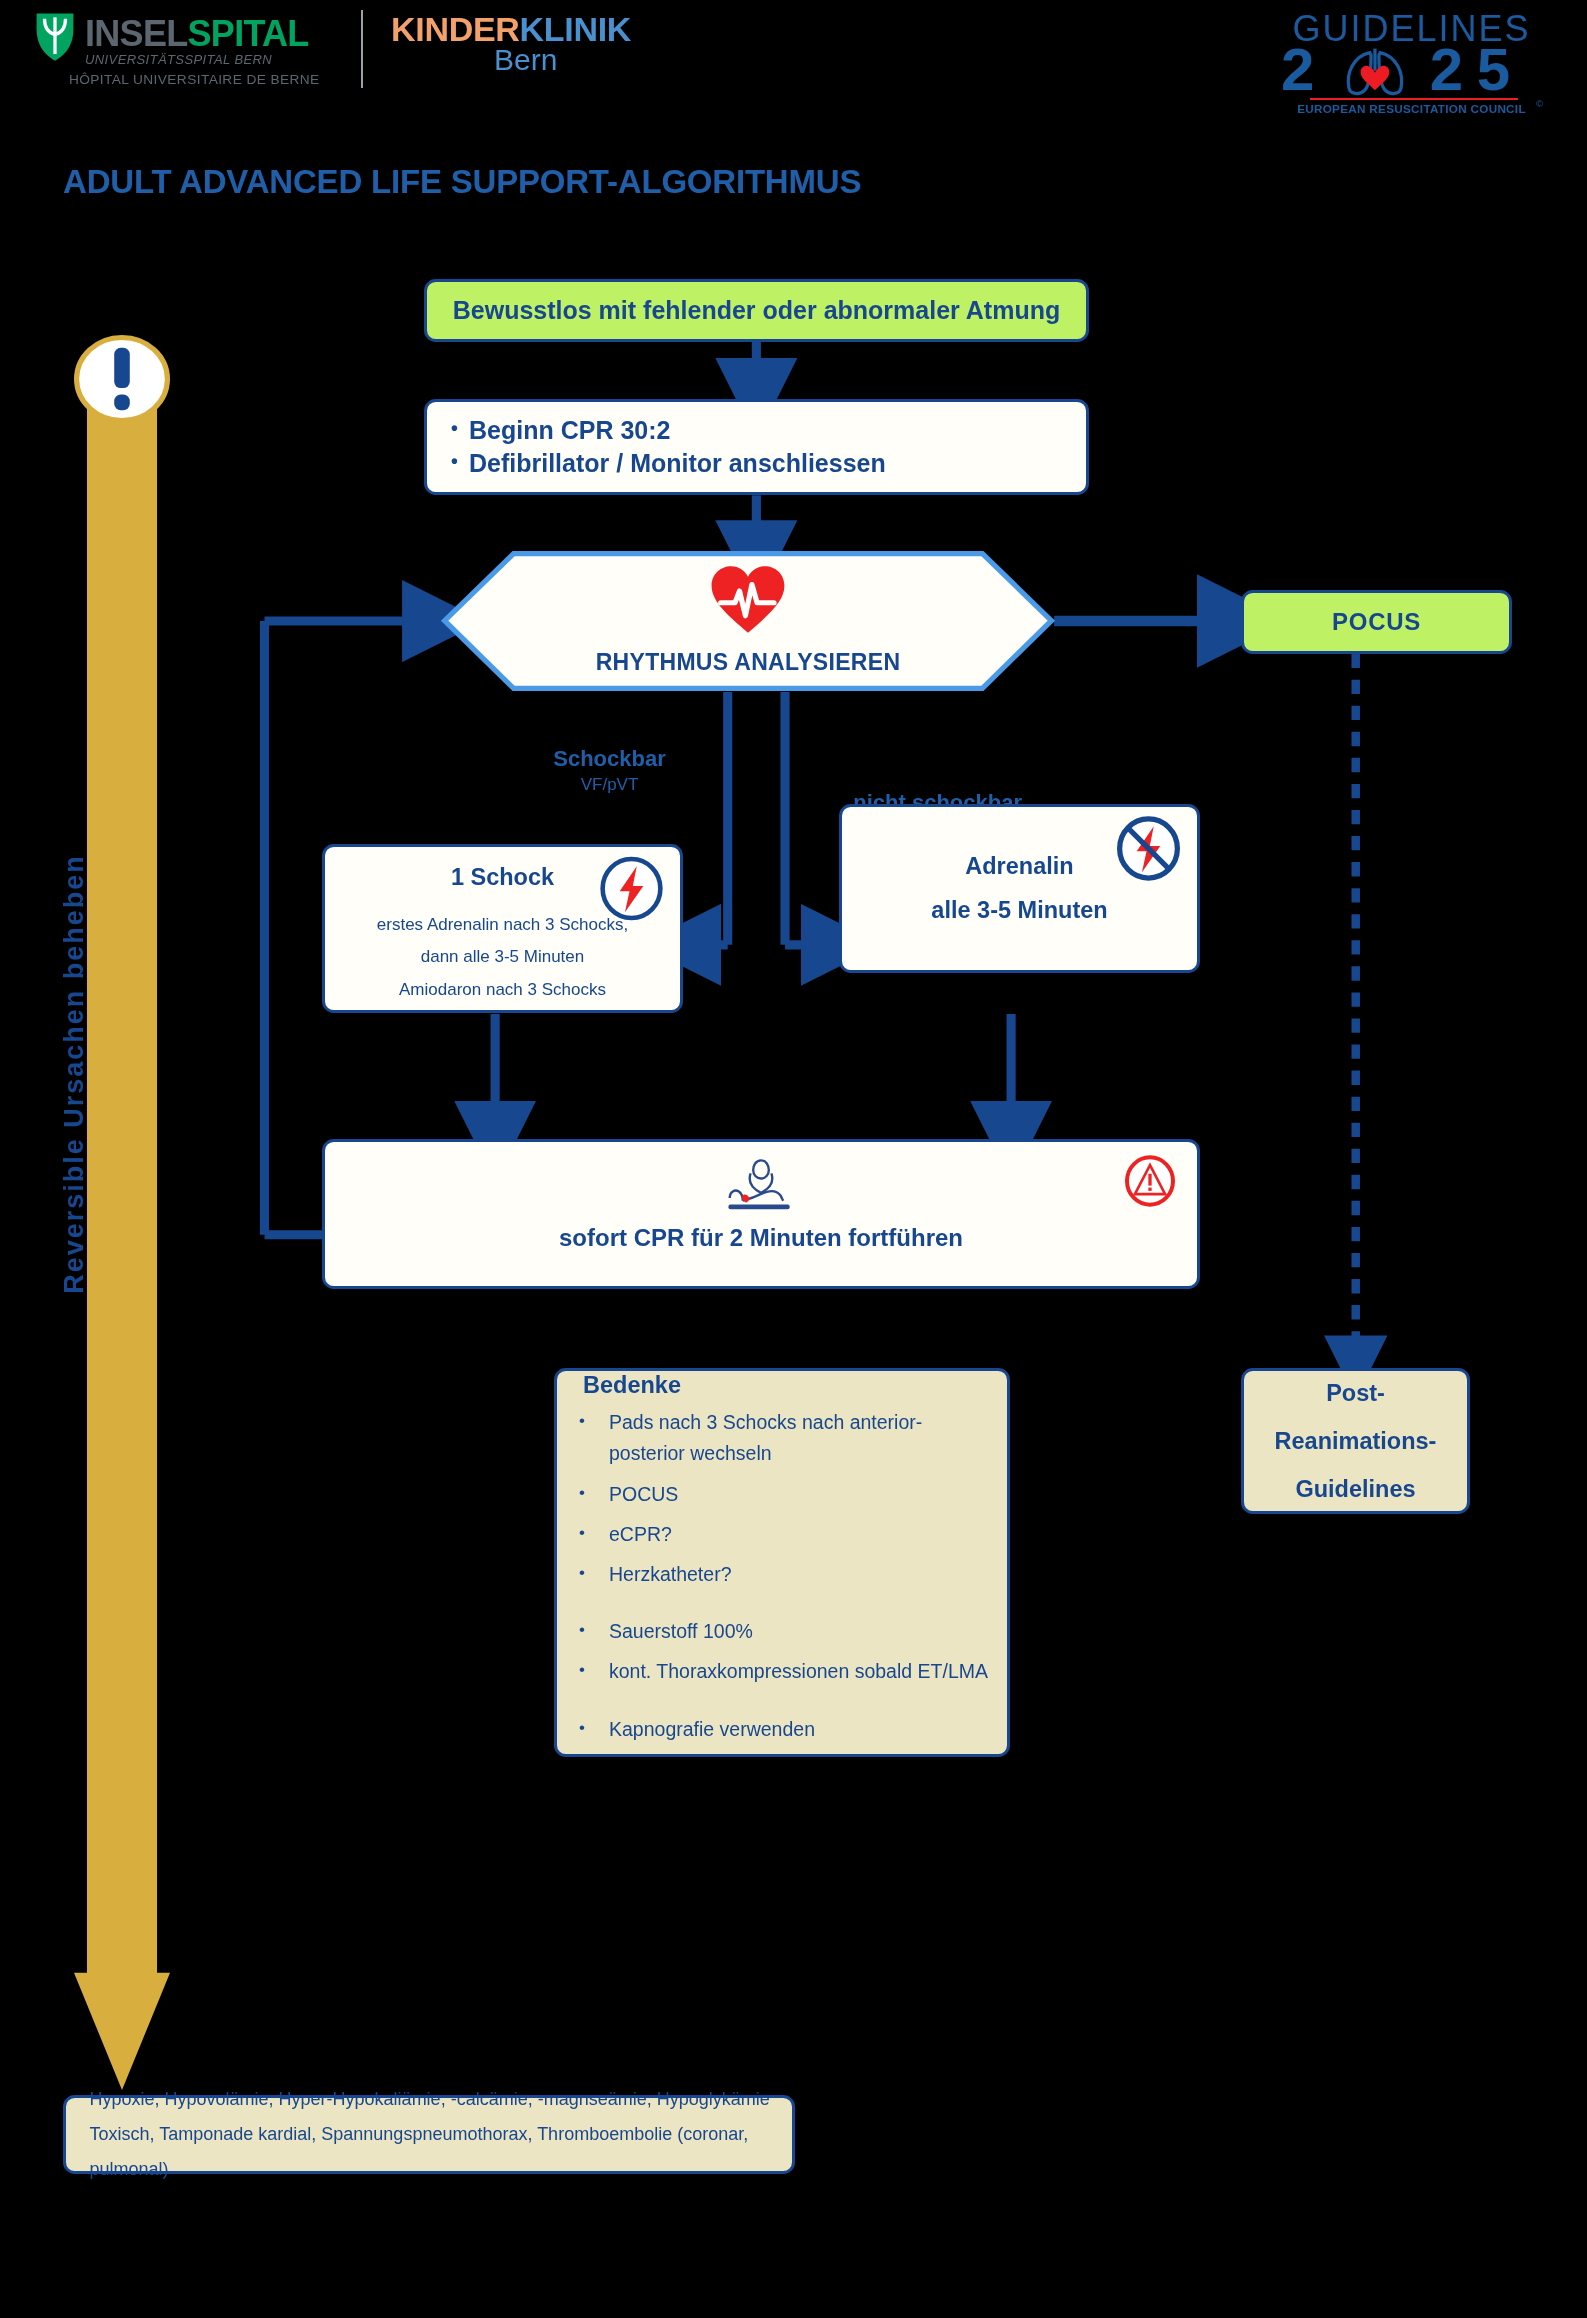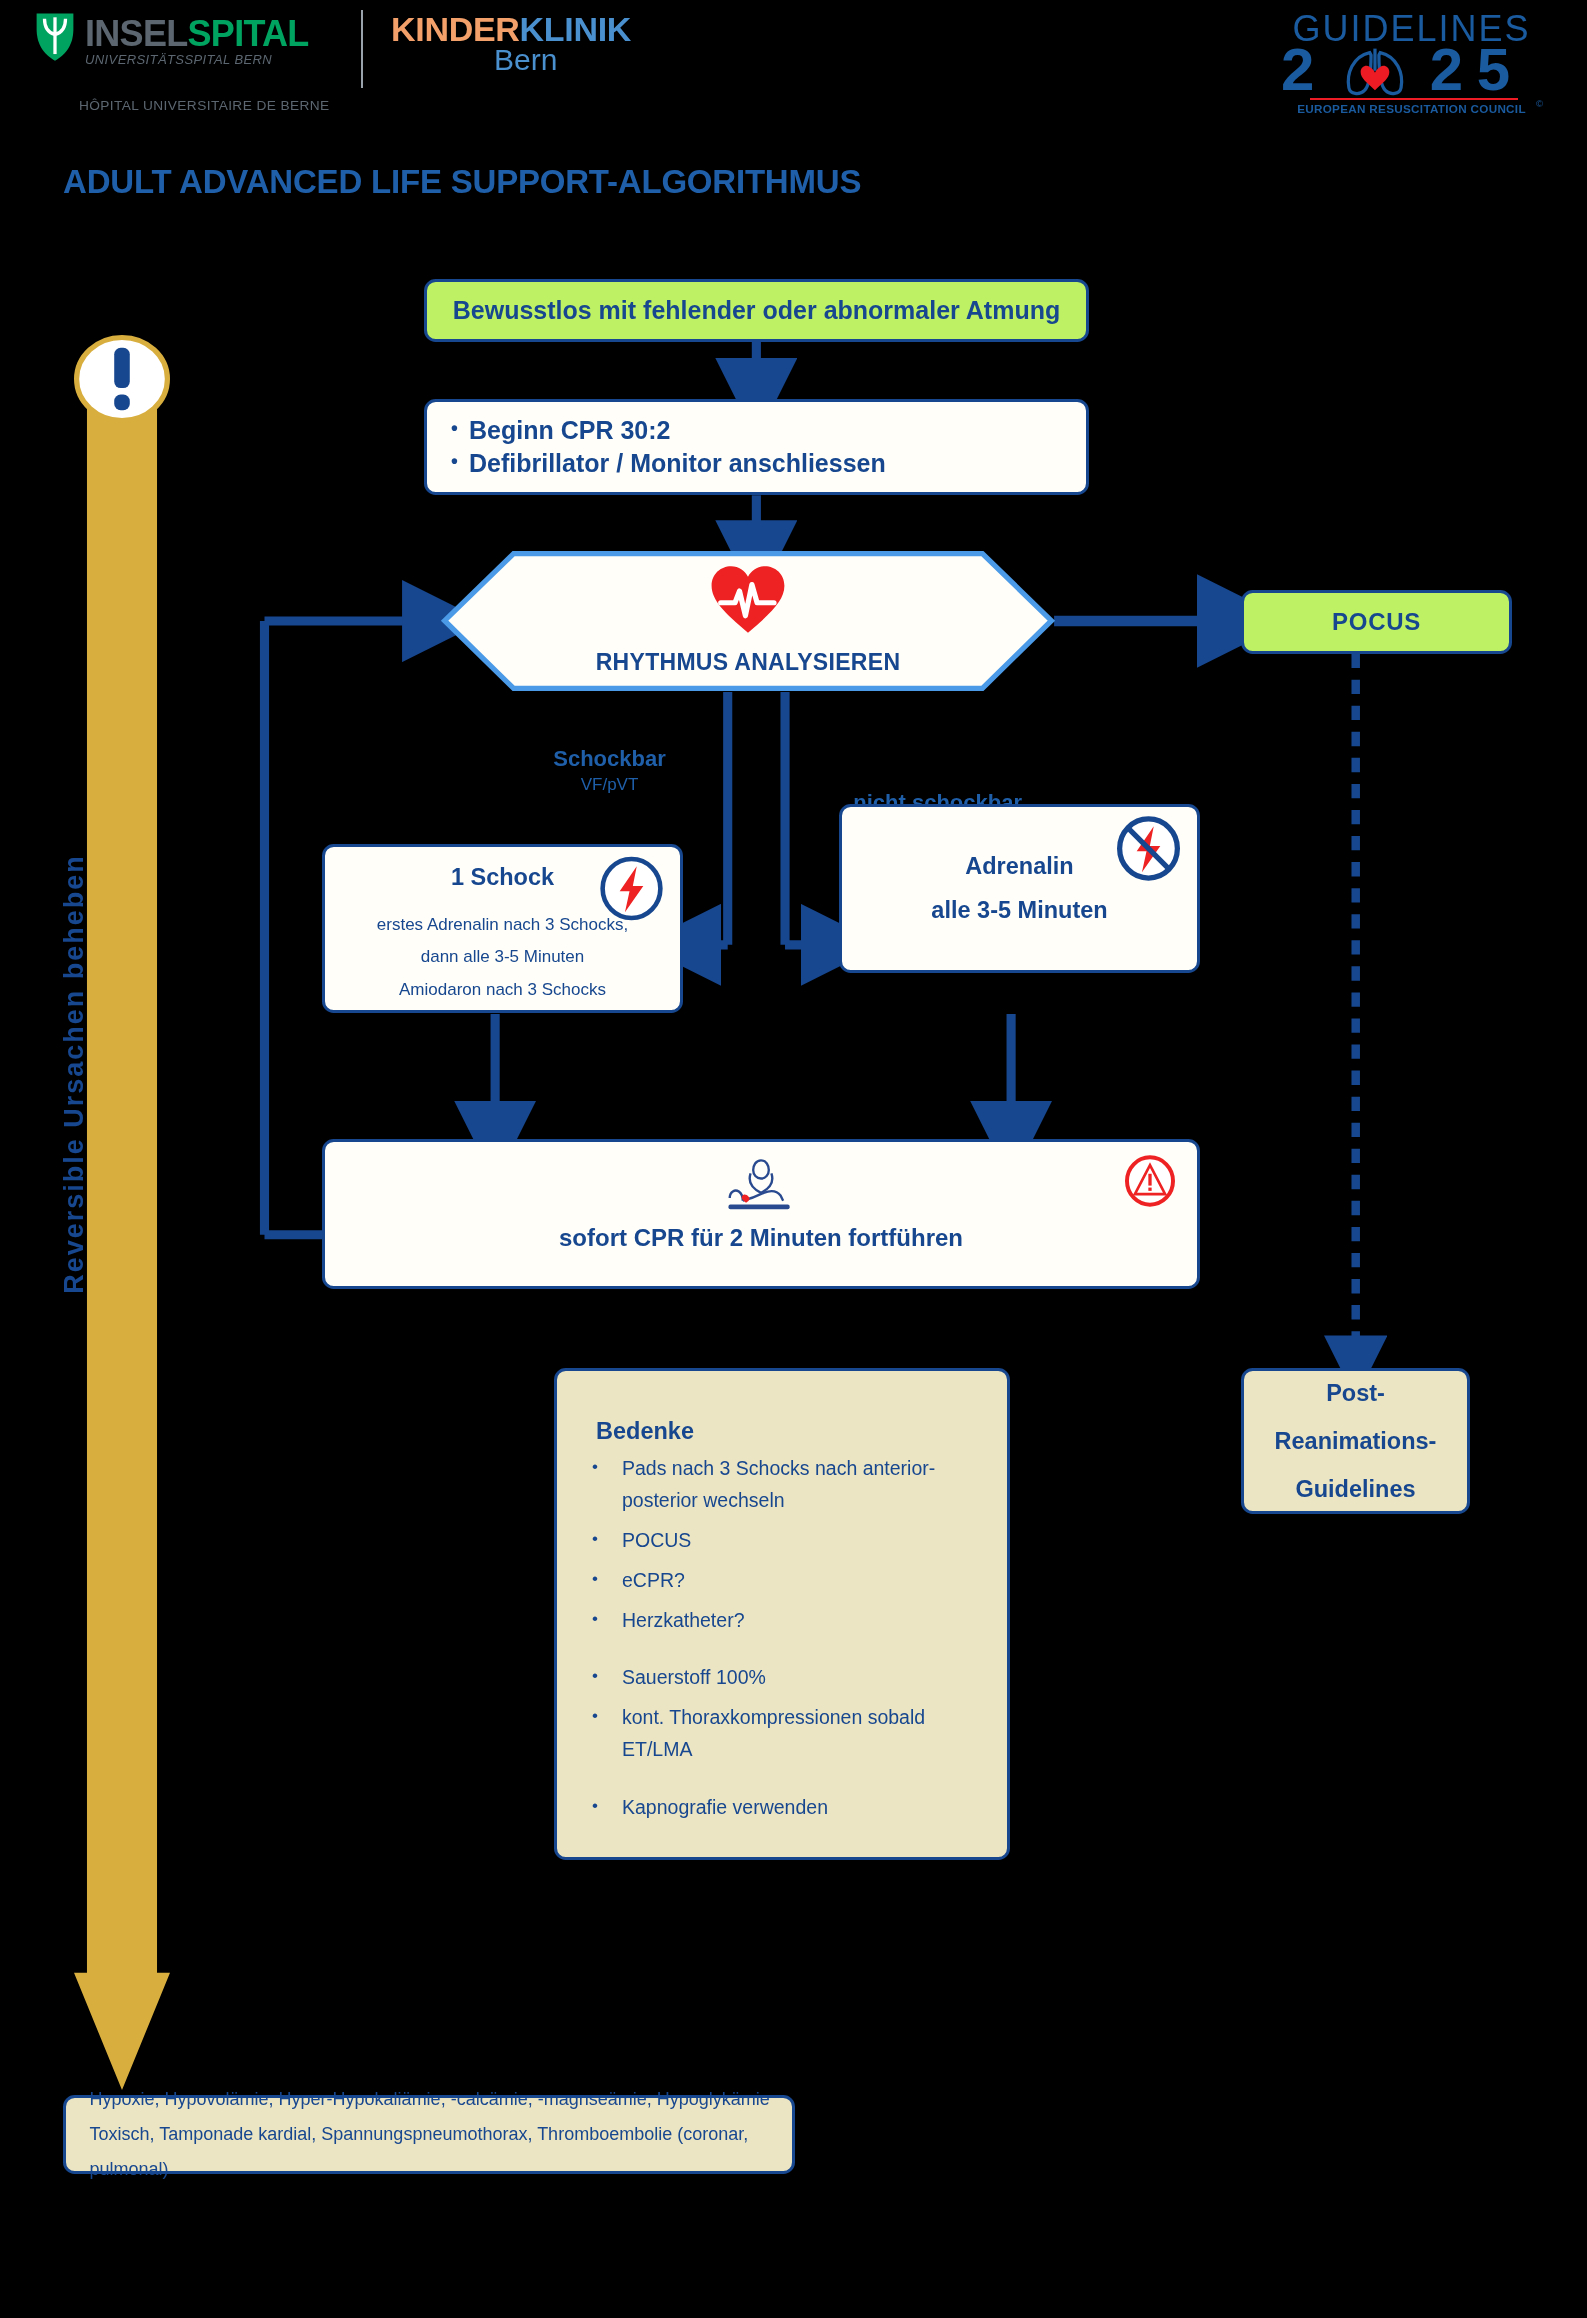--- a/index.html
+++ b/index.html
@@ -7,21 +7,21 @@
   #page{position:relative;width:1587px;height:2319px;background:#000;overflow:hidden;}
   .abs{position:absolute;}
 
   
   #insel-logo{left:34px;top:11.7px;width:651px;height:85px;}
   .insel-mark{position:absolute;left:0;top:0;width:42px;height:50px;}
   .insel-word{position:absolute;left:51px;top:1.3px;font-size:36px;font-weight:bold;letter-spacing:-0.7px;white-space:nowrap;}
   .ins-a{color:#5b6670;}
   .ins-b{color:#00a360;}
   .insel-sub1{position:absolute;left:51px;top:40px;font-size:13px;color:#5b6670;letter-spacing:0.4px;white-space:nowrap;font-style:italic;}
-  .insel-sub2{position:absolute;left:45px;top:60px;font-size:13.7px;color:#5b6670;letter-spacing:0.4px;white-space:nowrap;margin-top:26px;}
+  .insel-sub2{position:absolute;left:35px;top:60px;font-size:13.7px;color:#5b6670;letter-spacing:0.4px;white-space:nowrap;}
   #insel-div{left:361px;top:10.4px;width:2px;height:78px;background:#9aa3ab;}
   #kinder-logo{left:391px;top:10.4px;width:365px;height:78px;}
   .kinder-word{position:absolute;left:0;top:0;font-size:34px;font-weight:bold;white-space:nowrap;letter-spacing:-0.3px;}
   .kin-a{color:#f4a06a;}
   .kin-b{color:#4a8fce;}
   .kinder-bern{position:absolute;left:103px;top:33px;font-size:30px;color:#4a8fce;}
 
   #erc-logo{left:1268px;top:7.8px;width:287px;height:104px;}
   #erc-guidelines{position:absolute;left:0;top:0;width:287px;text-align:center;font-size:36px;color:#1a5a9e;letter-spacing:2px;}
   #erc-year{position:absolute;left:0;top:34px;width:287px;height:55px;}
@@ -72,21 +72,21 @@
   #box-adrenalin .bxt{font-size:23.5px;line-height:1.85;}
   #noshock-icon{position:absolute;right:17px;top:10.4px;width:63px;height:63px;}
 
   
   #box-cpr{left:322px;top:1139px;width:878px;height:150px;}
   #box-cpr .bxt{font-size:24px;margin-top:47px;}
   #cpr-fig{position:absolute;left:calc(50% - 34px);top:17px;width:68px;height:56px;}
   #warn-icon{position:absolute;right:22px;top:14.3px;width:50px;height:50px;}
 
   
-  #box-bedenke{left:554px;top:1368px;width:456px;height:492px;align-items:flex-start;justify-content:center;padding:18px 0 0 13px;}
+  #box-bedenke{left:554px;top:1368px;width:456px;height:389px;align-items:flex-start;justify-content:flex-end;padding:18px 0 0 0;}
   #bedenke-title{font-size:23.5px;font-weight:bold;color:#17478f;margin:3.9px 0 7.8px 26px;}
   #bedenke-list{list-style:none;margin:0;padding:0 17px 0 22px;width:100%;box-sizing:border-box;}
   #bedenke-list li{display:flex;align-items:flex-start;color:#17478f;font-size:19.5px;line-height:1.62;margin:0 0 8.5px 0;}
   #bedenke-list li.gap{margin-top:26px;}
   #bedenke-list li .bdot{flex:0 0 30px;font-size:17px;line-height:1.7;}
 
   
   #box-post{left:1241px;top:1368px;width:229px;height:146px;}
   #box-post .bxt{font-size:23.5px;line-height:2.05;}
 

